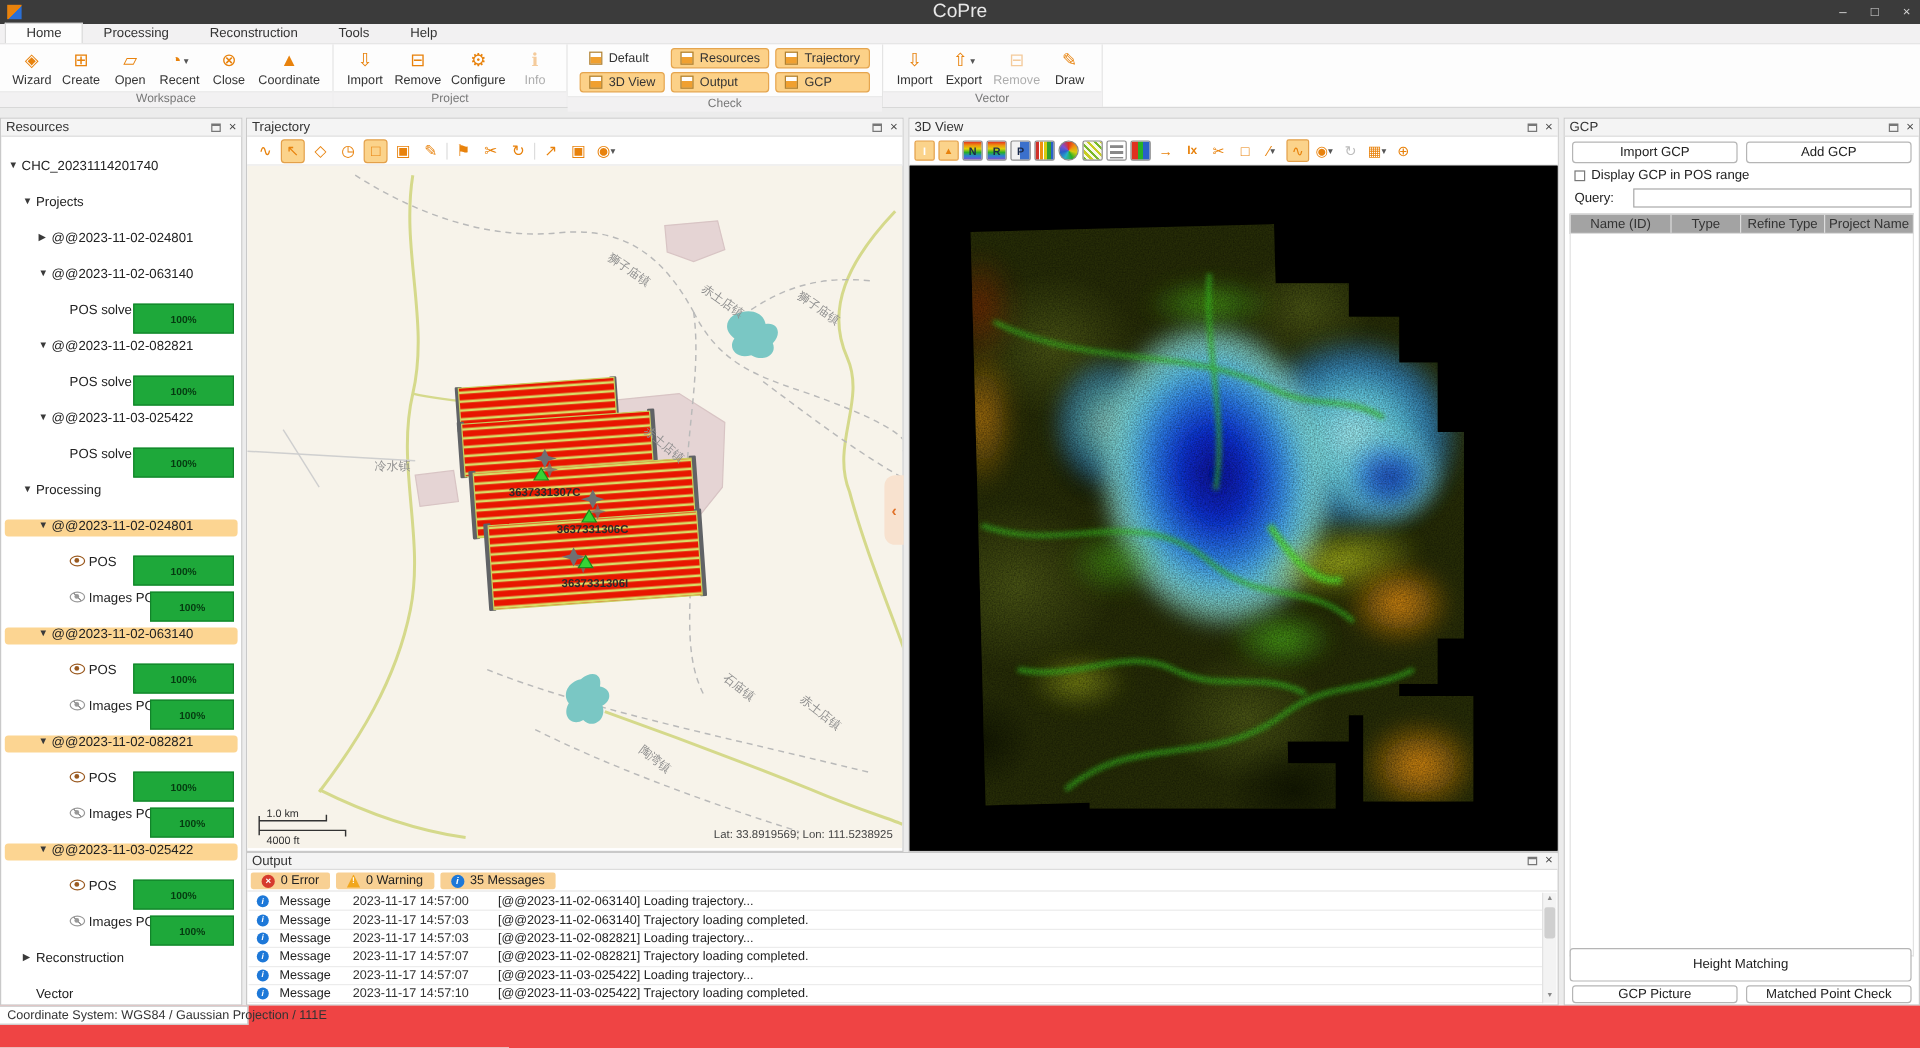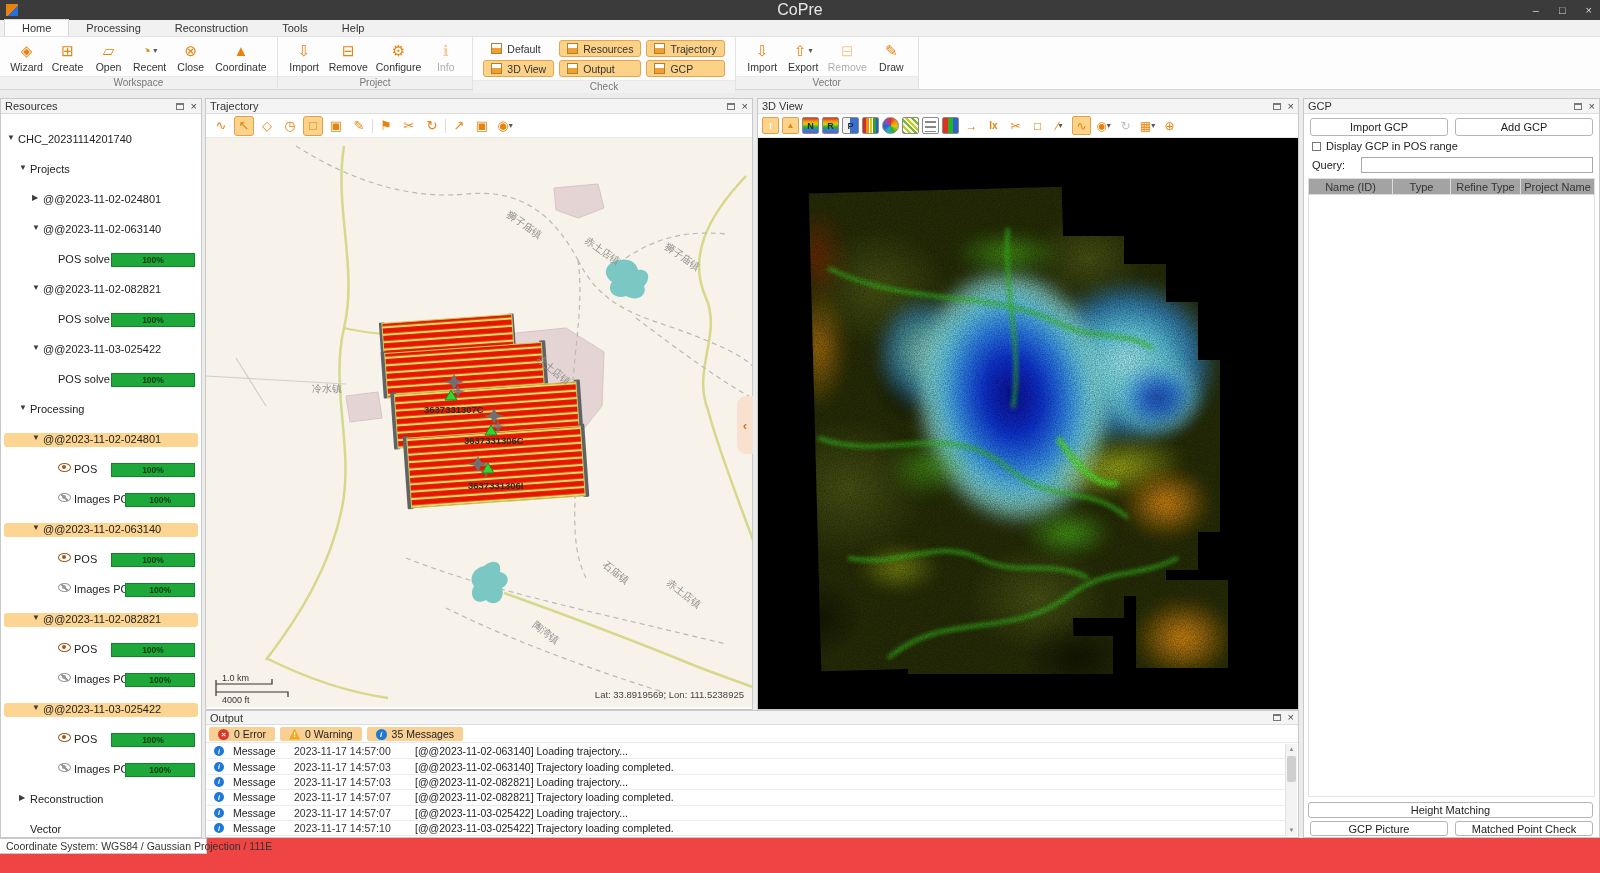--- a/index.html
+++ b/index.html
@@ -52,21 +52,21 @@
   .a-right .arrow::before{content:"▶"}
   .p0{padding-left:3px}.p1{padding-left:15px}.p2{padding-left:28px}.p3{padding-left:43px}
   .trow.hl{background:#fcd592;border-radius:3px}
   .tlabel{overflow:hidden}
   .ticon{display:none;position:relative;width:13px;height:9px;margin-right:3px;flex:0 0 13px}
   .i-eye .ticon,.i-eyeoff .ticon{display:inline-block}
   .i-eye .ticon::before{content:"";position:absolute;inset:0;border:1px solid #9a5a20;border-radius:50%}
   .i-eye .ticon::after{content:"";position:absolute;left:4px;top:2px;width:4px;height:4px;border-radius:50%;background:#9a5a20}
   .i-eyeoff .ticon::before{content:"";position:absolute;inset:0;border:1px solid #999;border-radius:50%;background:linear-gradient(45deg,transparent 44%,#999 44% 56%,transparent 56%)}
   .i-eyeoff .ticon::after{content:"";position:absolute;left:4px;top:2px;width:4px;height:4px;border-radius:50%;background:#999}
-  .tprog{display:none;margin-left:auto;width:84px;height:14px;background:#1ea83a;border:1px solid #12832a;align-items:center;justify-content:center}
+  .tprog{display:none;margin-left:auto;width:84px;height:25px;background:#1ea83a;border:1px solid #12832a;align-items:center;justify-content:center}
   .trow.prog .tprog{display:flex}
   .tprog b{font-size:8.5px;color:#053a10;font-weight:700}
 
   
   #trajectory{left:205px;top:98px;width:548px;height:612px}
   .ttools{height:24px;display:flex;align-items:center;gap:3px;padding:0 5px;border-bottom:1px solid #e7e7e7;background:#fff}
   .ttool{height:20px;min-width:20px;display:flex;align-items:center;justify-content:center;font-size:13px;color:#e8820c;border:1px solid transparent}
   .ttool.on{background:#fbd38b;border-color:#e3a04a;border-radius:3px}
   .ttool.sep{min-width:1px;width:1px;height:14px;background:#ddd;border:none;padding:0}
   #mapwrap{position:relative;width:546px;height:569px;overflow:hidden}
@@ -99,21 +99,21 @@
   .grow1{position:absolute;left:6px;right:6px;top:19px;height:18px;display:flex;gap:7px}
   .gbtn{flex:1;border:1px solid #b5b5b5;border-radius:3px;background:#fff;display:flex;align-items:center;justify-content:center;font-size:11px;color:#222}
   .gcheck{position:absolute;left:8px;top:41px;display:flex;align-items:center;gap:5px;font-size:11px}
   .cbox{width:9px;height:9px;border:1px solid #777;background:#fff}
   .gquery{position:absolute;left:8px;right:6px;top:57px;height:17px;display:flex;align-items:center;gap:16px}
   .gquery input{flex:1;height:16px;border:1px solid #a8a8a8;font-size:11px;padding:0 3px;outline:none}
   .ghead{position:absolute;left:4px;right:4px;top:79px;height:17px;display:flex;background:#a3a3a3;border:1px solid #ddd}
   .gh{border-right:1px solid #ddd;display:flex;align-items:center;justify-content:center;font-size:11px;color:#333}
   .gh:last-child{border-right:none}
   .gbody{position:absolute;left:4px;right:4px;top:96px;bottom:40px;background:#fff;border:1px solid #e2e2e2;border-top:none}
-  .ghm{position:absolute;left:4px;right:6px;bottom:19px;height:16px}
+  .ghm{position:absolute;left:4px;right:6px;bottom:19px;height:28px}
   .gbot{position:absolute;left:6px;right:6px;bottom:1px;height:15px;display:flex;gap:7px}
 
   
   #output{left:205px;top:710px;width:1094px;height:128px}
   .filters{height:18px;display:flex;align-items:flex-start;gap:5px;padding:2px 3px;border-bottom:1px solid #e7e7e7}
   .badge{display:flex;align-items:center;gap:5px;background:#f8d093;border-radius:2px;padding:0 9px;height:14px;font-size:10.5px;color:#222}
   .fico{width:11px;height:11px;border-radius:50%;display:flex;align-items:center;justify-content:center;color:#fff;font-size:8px;font-weight:700}
   .fico.err{background:#d63a2e}.fico.err::before{content:"×"}
   .fico.warn{border-radius:0;background:#f2a71c;clip-path:polygon(50% 0,100% 100%,0 100%);color:#fff}.fico.warn::before{content:"!";font-size:7px}
   .fico.info{background:#1d78d8}.fico.info::before{content:"i";font-style:italic}

